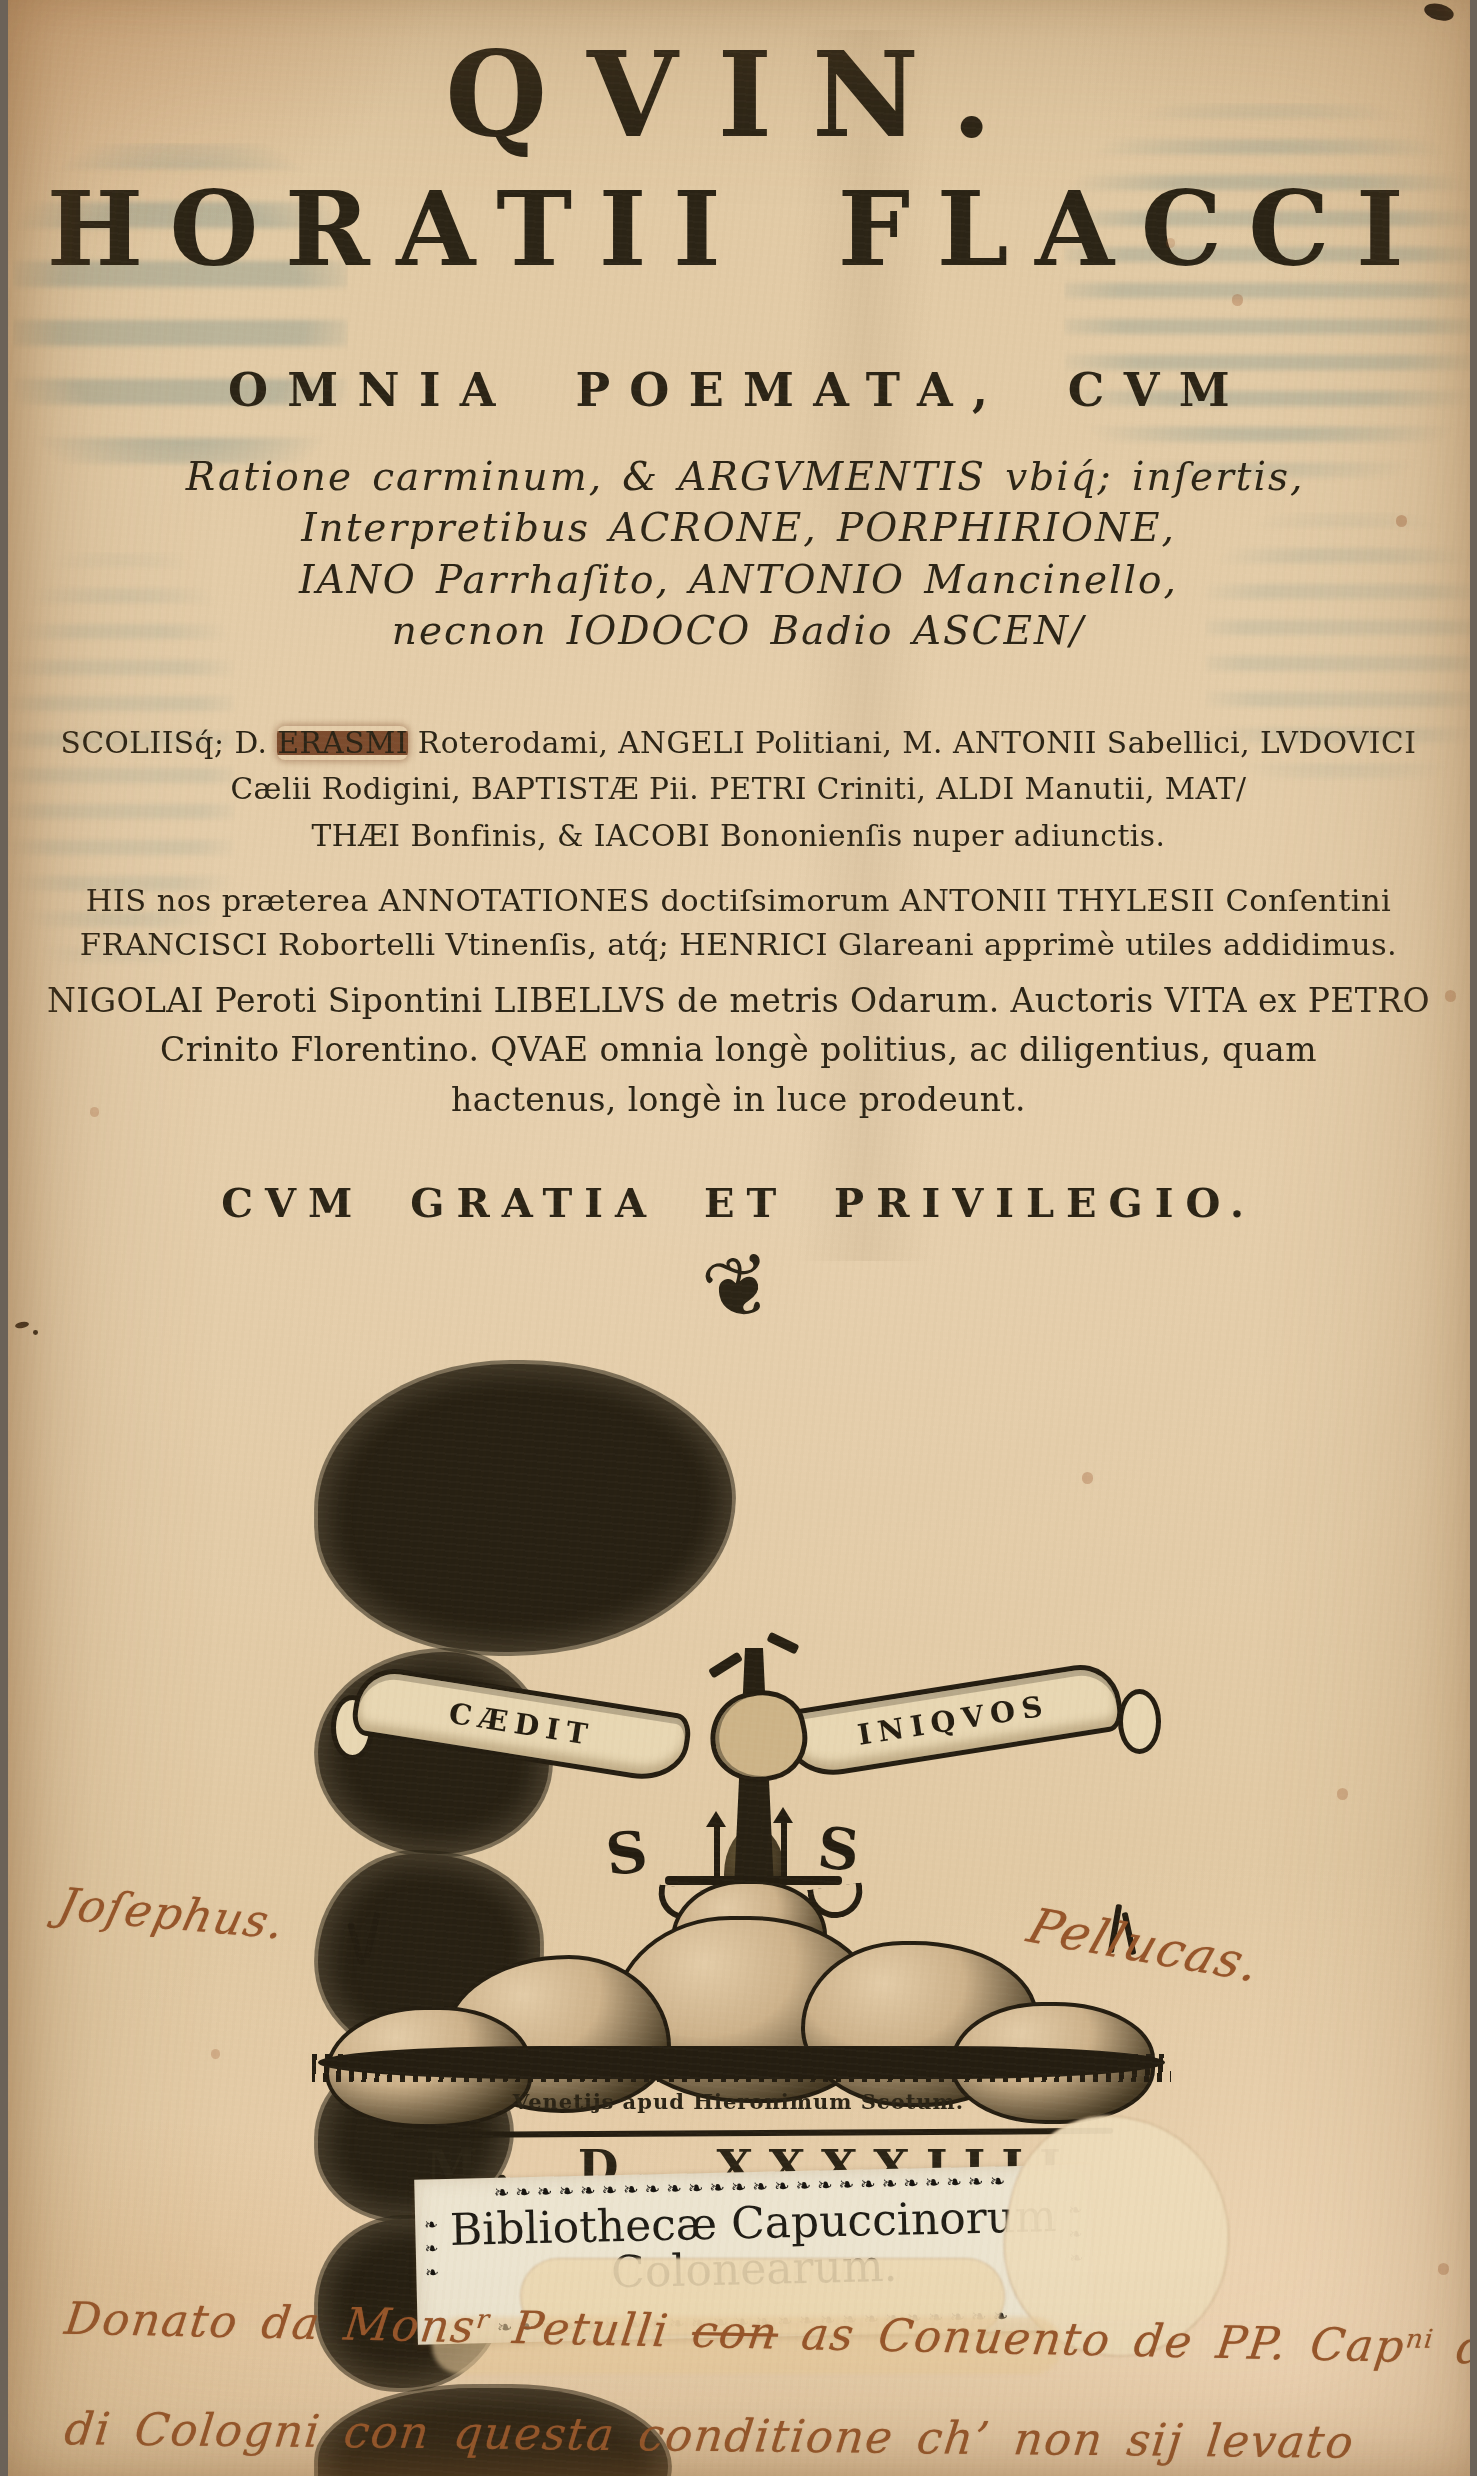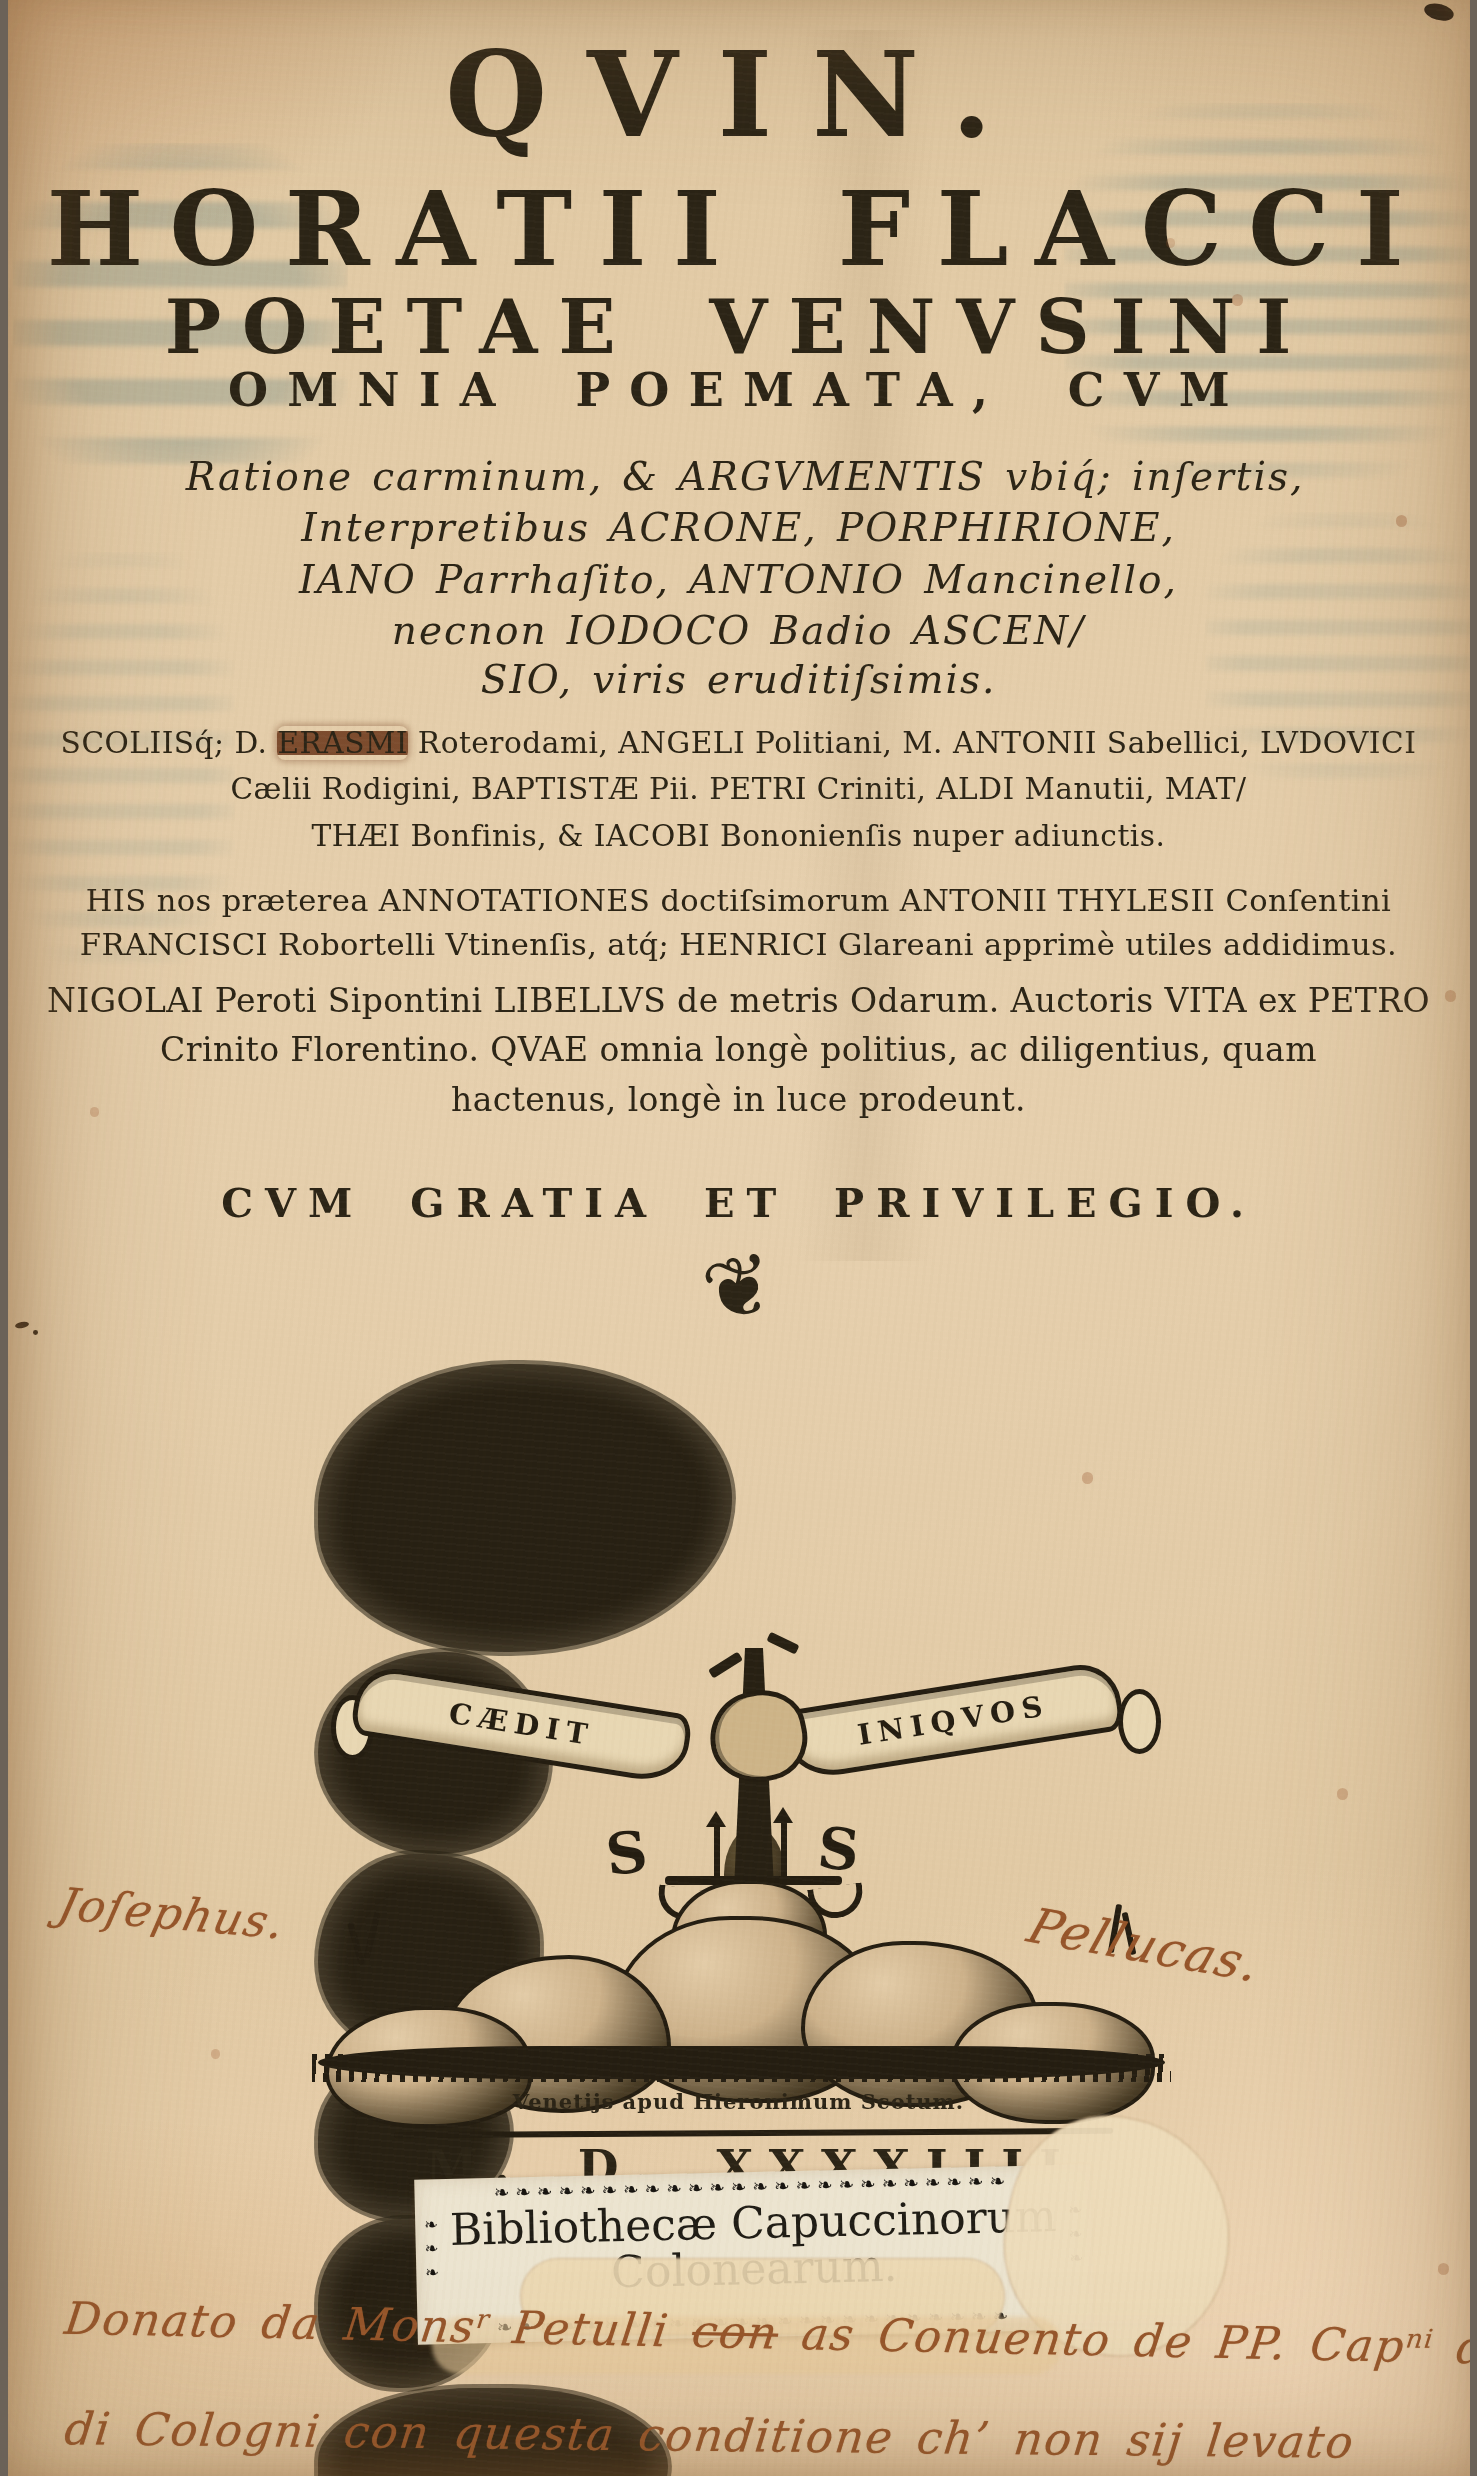--- a/index.html
+++ b/index.html
@@ -112,28 +112,26 @@
   <div class="ghost big" style="left:5.9px;top:143px;width:335px;height:345px;"></div>
   <div class="ghost" style="left:1056px;top:103px;width:414px;height:384px;"></div>
   <div class="ghost" style="left:1197px;top:512px;width:281px;height:276px;opacity:.55;"></div>
   <div class="ghost" style="left:0;top:552px;width:227px;height:424px;opacity:.5;"></div>
 
   <div class="stain" style="left:788px;top:29.6px;width:138px;height:1231px;z-index:1;background:linear-gradient(90deg, rgba(120,95,60,0), rgba(120,95,60,.09), rgba(120,95,60,0));"></div>
   <div class="stain" style="left:0;top:2118px;width:493px;height:345px;z-index:1;background:radial-gradient(ellipse at 30% 50%, rgba(205,160,105,.22), rgba(205,160,105,0) 70%);"></div>
 
   <div class="print t-quin" style="top:27.6px;">QVIN.</div>
   <div class="print t-horatii" style="top:156px;">HORATII FLACCI</div>
-  <div class="print t-poetae" style="top:284px;">POETAE VENVSINI</div>
   <div class="print t-omnia" style="top:364px;">OMNIA POEMATA, CVM</div>
 
   <div class="print t-ital" style="top:455px;padding-left:13px;">Ratione carminum, &amp; ARGVMENTIS vbiq́; inſertis,</div>
   <div class="print t-ital" style="top:506px;">Interpretibus ACRONE, PORPHIRIONE,</div>
   <div class="print t-ital" style="top:558px;">IANO Parrhaſito, ANTONIO Mancinello,</div>
   <div class="print t-ital" style="top:609px;">necnon IODOCO Badio ASCEN/</div>
-  <div class="print t-ital" style="top:658px;">SIO, viris eruditiſsimis.</div>
 
   <div class="print t-small" style="top:726px;"><span>SCOLIISq́; D. </span><span class="struck-print">ERASMI</span><span> Roterodami, ANGELI Politiani, M. ANTONII Sabellici, LVDOVICI</span></div>
   <div class="print t-small" style="top:772px;">Cælii Rodigini, BAPTISTÆ Pii. PETRI Criniti, ALDI Manutii, MAT/</div>
   <div class="print t-small" style="top:819px;">THÆI Bonfinis, &amp; IACOBI Bononienſis nuper adiunctis.</div>
 
   <div class="print t-small2" style="top:883px;">HIS nos præterea ANNOTATIONES doctiſsimorum ANTONII THYLESII Conſentini</div>
   <div class="print t-small2" style="top:927px;">FRANCISCI Robortelli Vtinenſis, atq́; HENRICI Glareani apprimè utiles addidimus.</div>
 
   <div class="print t-small3" style="top:982px;">NIGOLAI Peroti Sipontini LIBELLVS de metris Odarum. Auctoris VITA ex PETRO</div>
   <div class="print t-small3" style="top:1031px;">Crinito Florentino. QVAE omnia longè politius, ac diligentius, quam</div>

